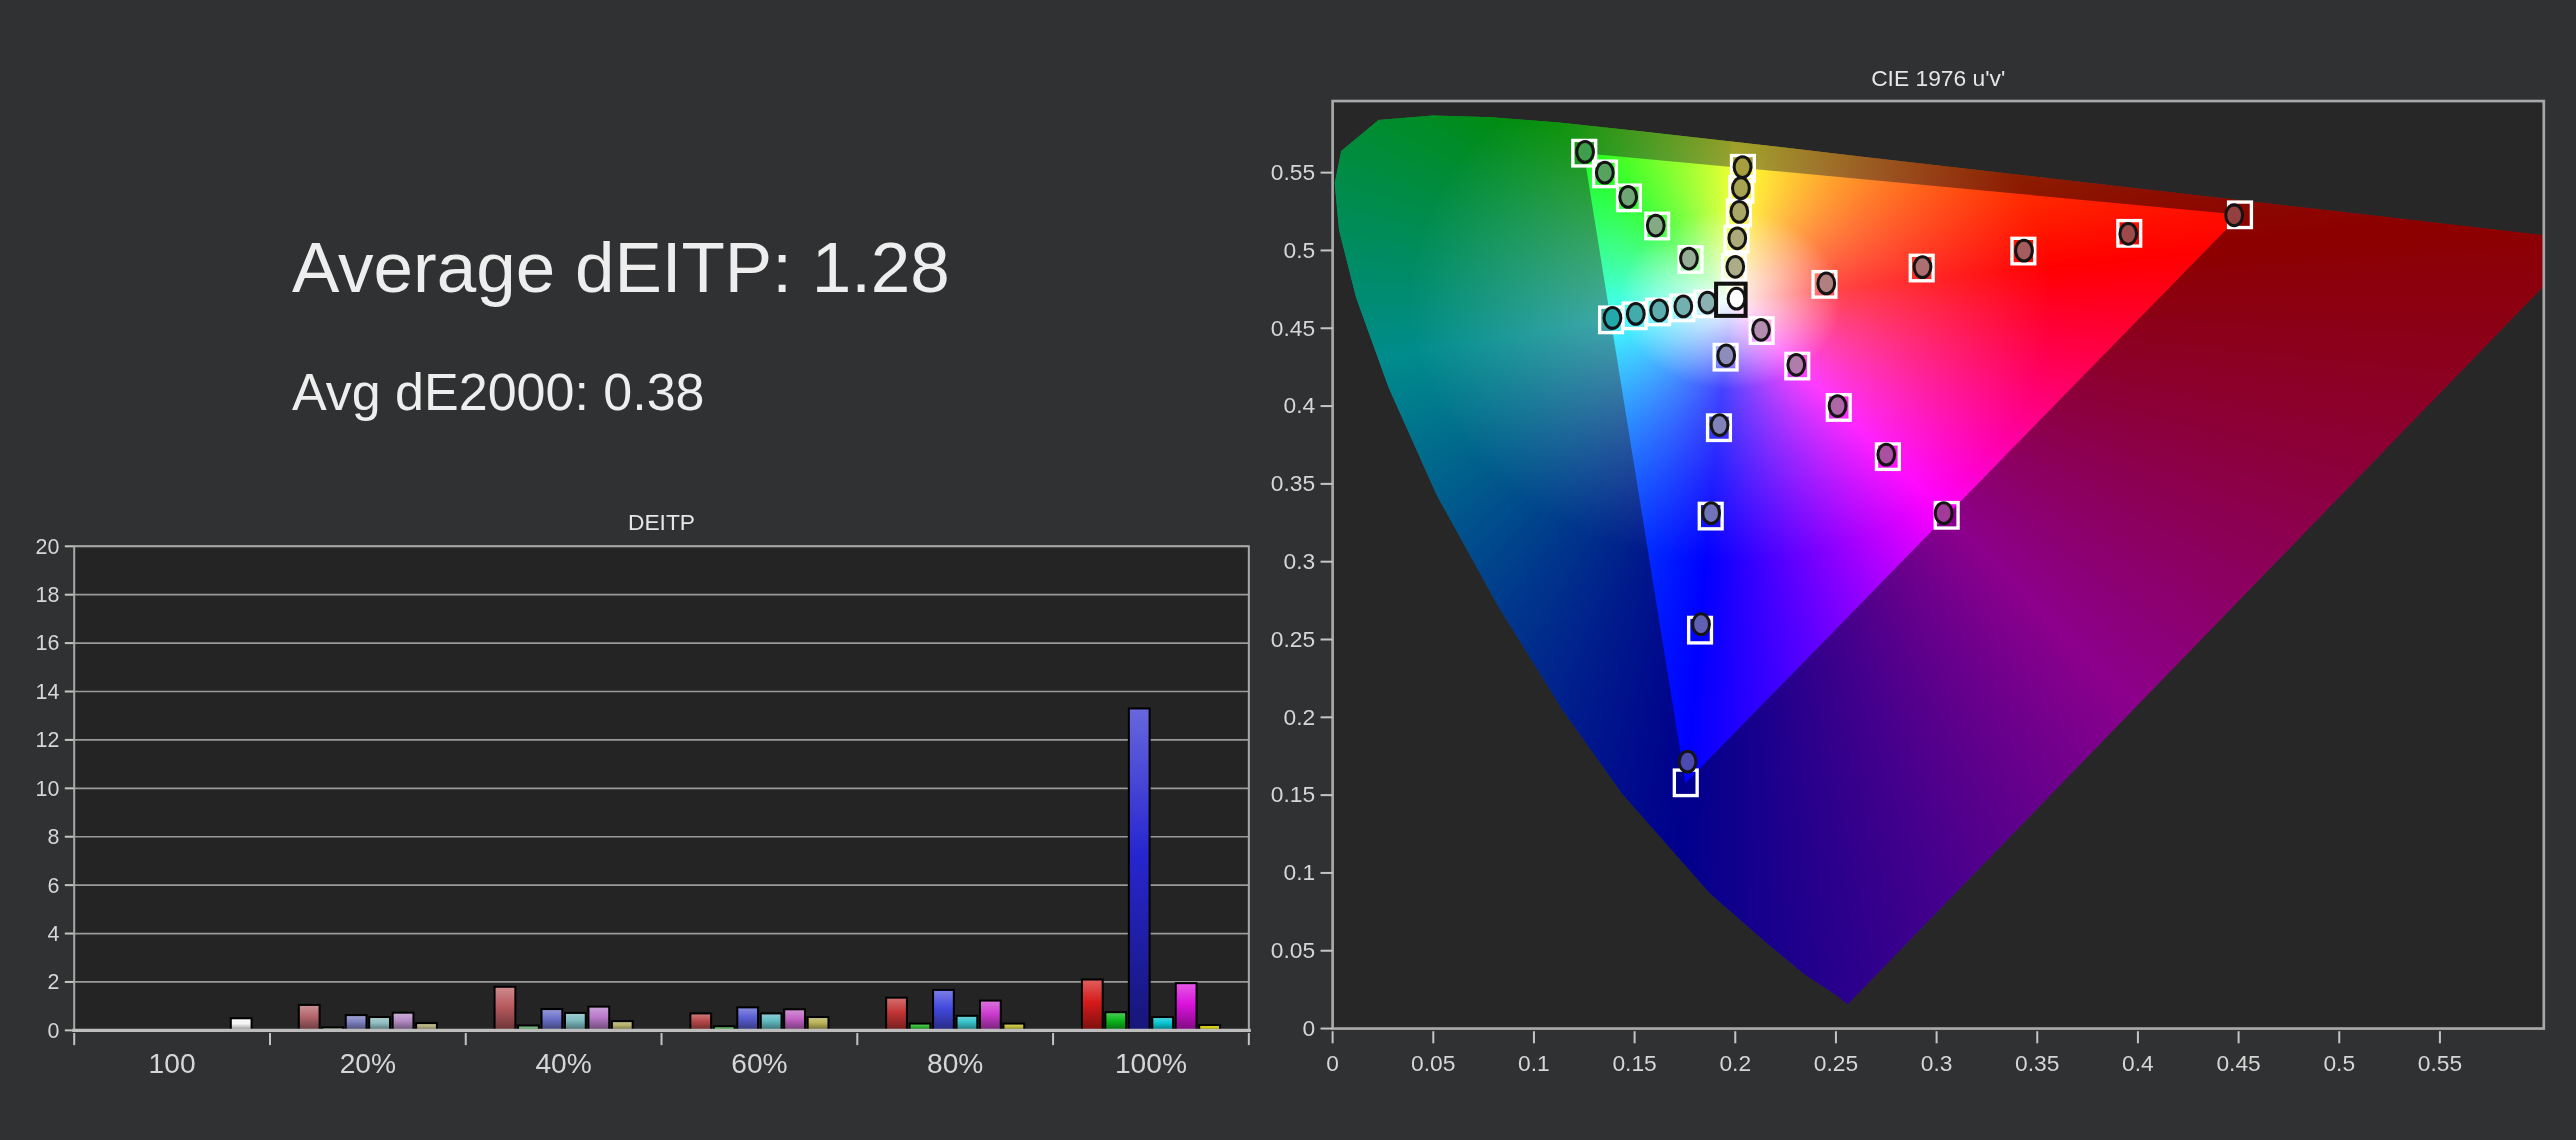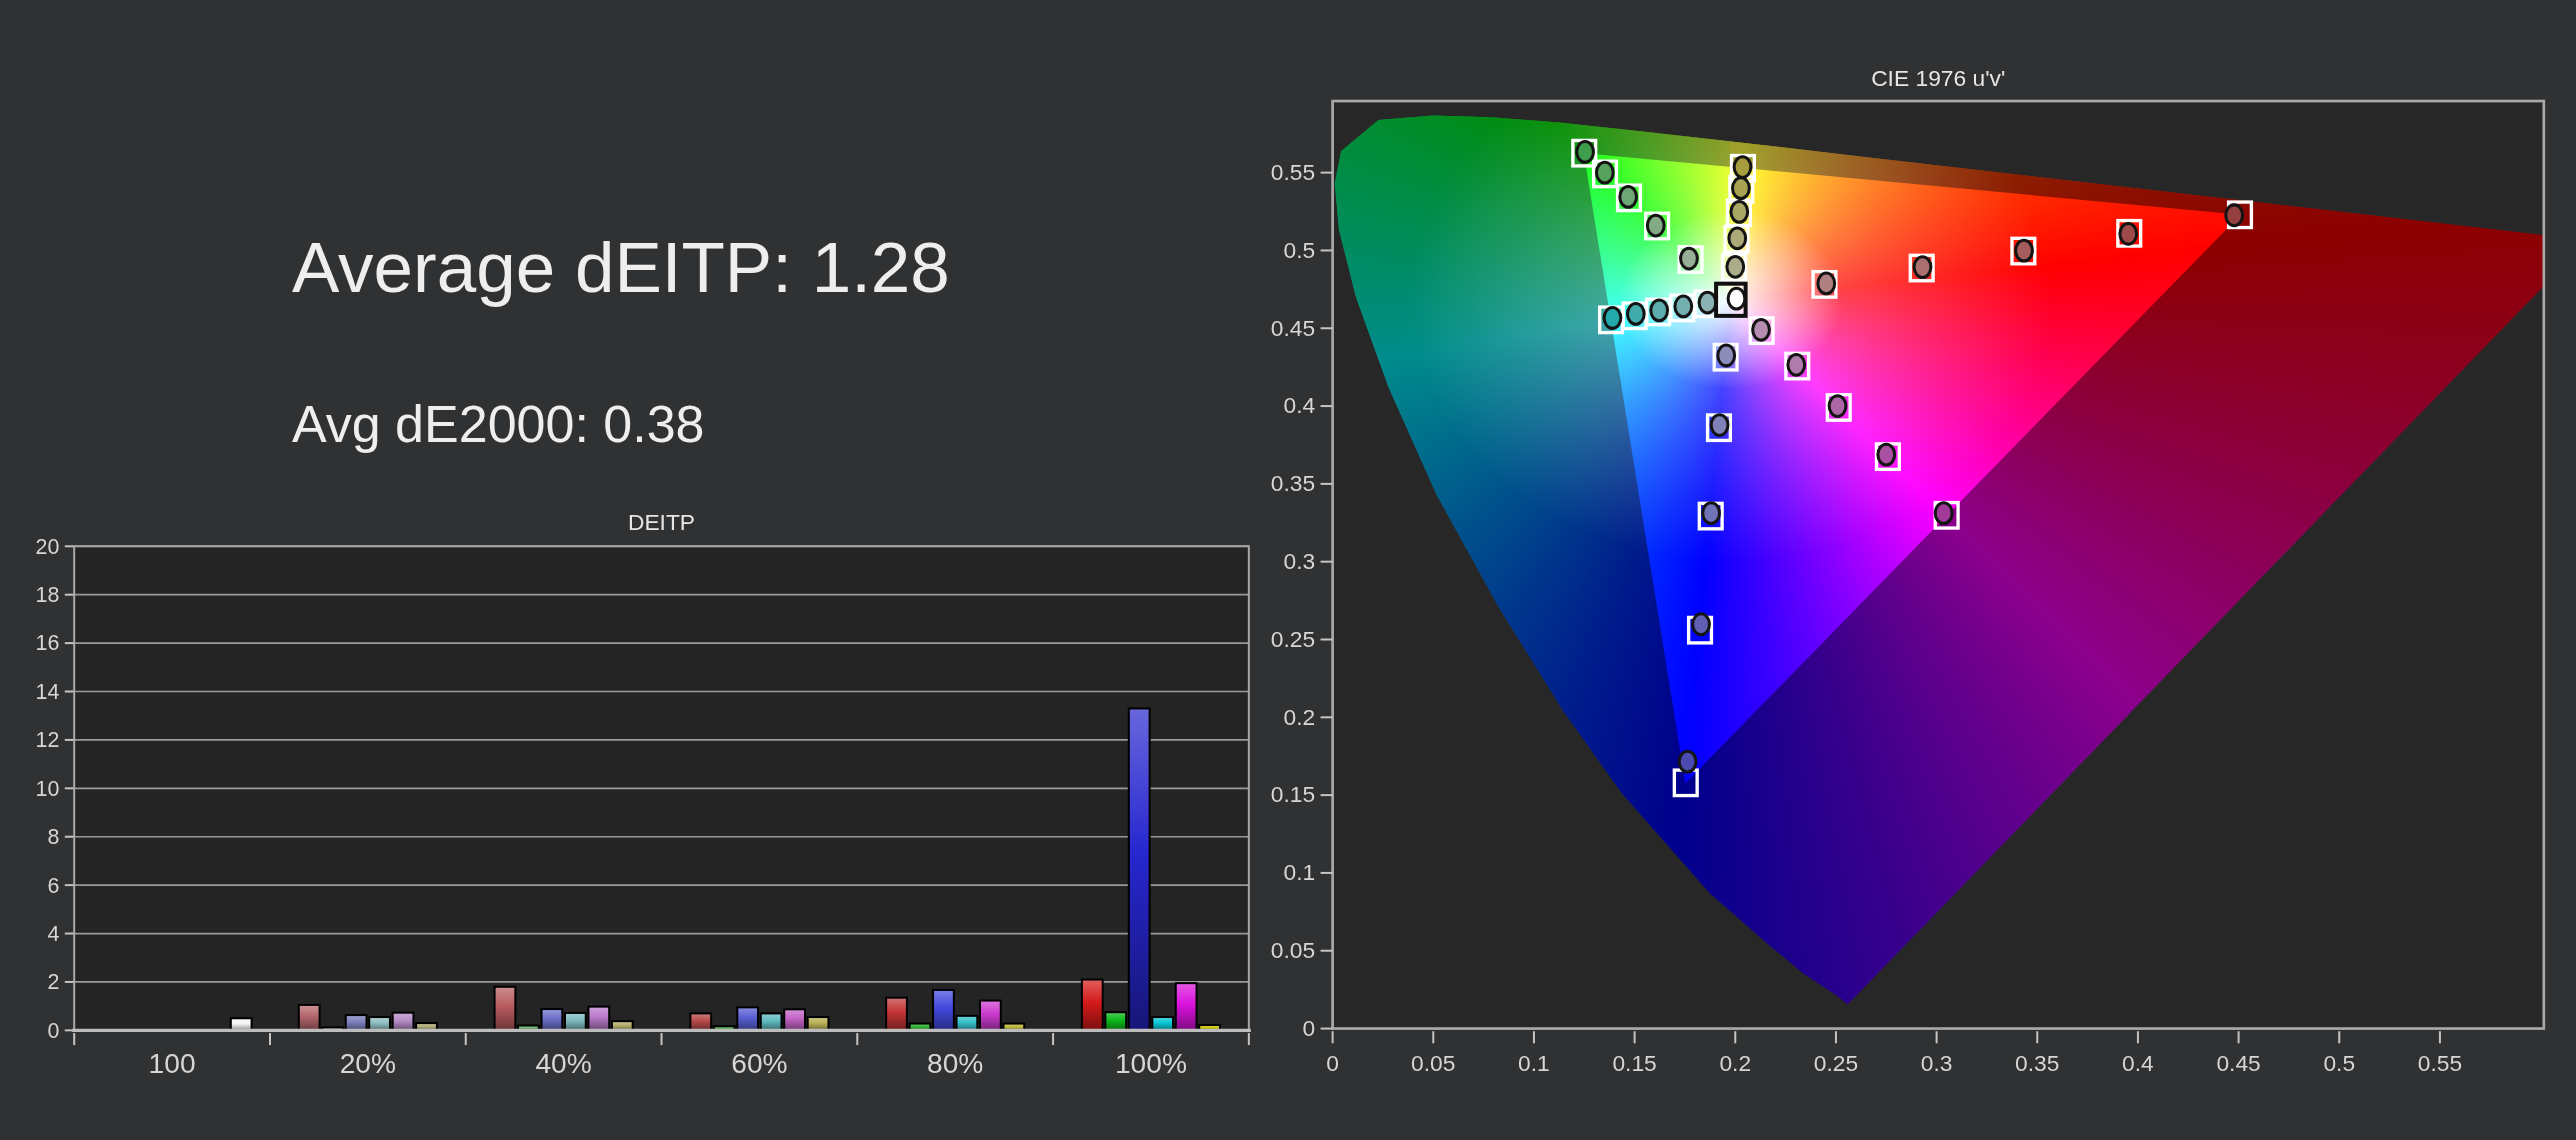--- a/index.html
+++ b/index.html
@@ -1,20 +1,20 @@
 <!DOCTYPE html>
 <html style="font-size:10.7px"><head>
 <meta charset="utf-8">
 <style>
   html,body{margin:0;padding:0;background:#303132;}
   #root{position:relative;width:2576px;height:1140px;background:#303132;overflow:hidden;
         font-family:"Liberation Sans",sans-serif;}
   .headline{position:absolute;color:#eeeeee;white-space:nowrap;}
   #h1{left:292px;top:227px;font-size:71px;font-weight:400;letter-spacing:0px;}
-  #h2{left:292px;top:362px;font-size:52px;font-weight:400;margin-top:32px;}
+  #h2{left:292px;top:362px;font-size:52px;font-weight:400;}
   section{position:absolute;}
   #bar-section{left:0;top:0;width:0;height:0;}
   #cie-section{left:0;top:0;width:0;height:0;}
   svg{position:absolute;overflow:visible;}
   #bar-svg{left:20px;top:496px;}
   #cie-svg{left:1228px;top:27px;z-index:3;}
   #cie-fill{position:absolute;left:1332px;top:101px;width:1212px;height:928px;
             background:#272727;overflow:hidden;z-index:2;}
   #cie-fill .layer{position:absolute;left:0;top:0;width:100%;height:100%;}
   text{font-family:"Liberation Sans",sans-serif;}

